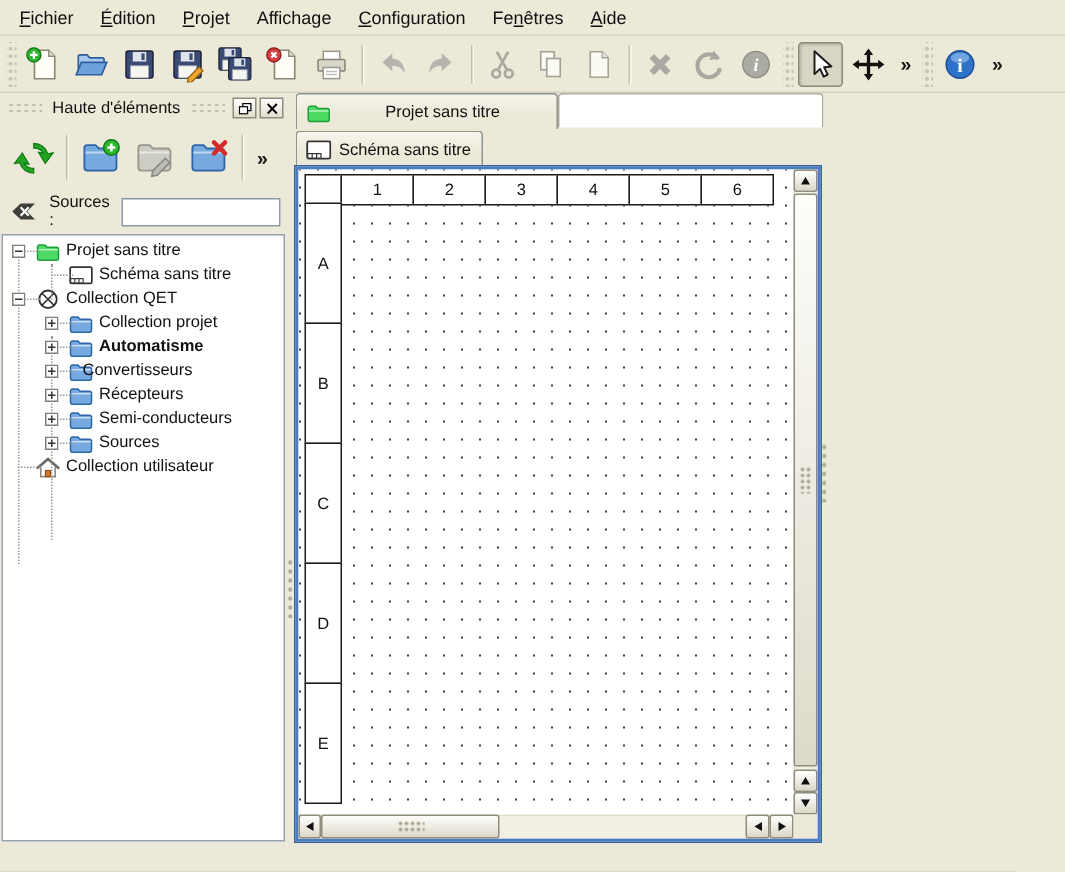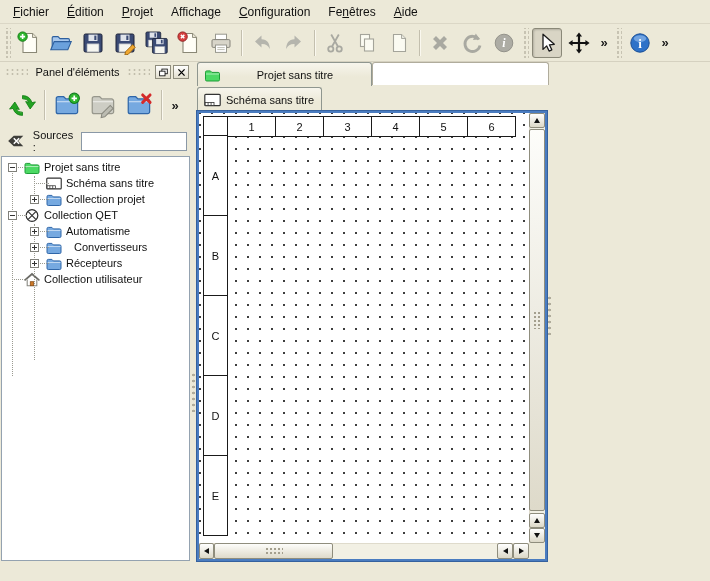--- a/index.html
+++ b/index.html
@@ -292,21 +292,21 @@
             <text x="12" y="17" font-size="13" font-family="Liberation Serif,serif" font-weight="bold" fill="#fff" text-anchor="middle">i</text>
           </svg>
         </span>
       </div>
       <div class="chev">»</div>
     </div>
 
   <div class="dock" style="left:0;top:62px;width:192px;height:500px;">
     <div class="dock-title">
       <div class="grip"></div>
-      <span class="ttl">Panel d'éléments</span>
+      <span class="ttl">Haute d'éléments</span>
       <div class="grip"></div>
       <div class="dockbtns">
         <div class="dockbtn">
             <svg viewBox="0 0 10 9">
               <rect x="3.2" y="0.7" width="6" height="5.2" fill="#fff" stroke="#000" stroke-width="0.9"></rect>
               <rect x="0.7" y="3" width="6" height="5.2" fill="#fff" stroke="#000" stroke-width="0.9"></rect>
             </svg>
           </div>
         <div class="dockbtn">
             <svg viewBox="0 0 10 9">
@@ -392,36 +392,20 @@
             <span class="nico" style="left: 44px;">
               <svg viewBox="0 0 17 13">
                 <rect x="0.8" y="0.8" width="15.4" height="11.4" rx="1" fill="#fff" stroke="#333" stroke-width="1.2"></rect>
                 <rect x="1.2" y="8.9" width="8.8" height="3" fill="#fff" stroke="#333" stroke-width="0.8"></rect>
                 <path d="M4.1 8.9 v3 M7.1 8.9 v3" stroke="#333" stroke-width="0.8"></path>
               </svg>
             </span>
             <span class="lbl" style="left: 64px;">Schéma sans titre</span>
           </div>
           <div class="trow">
-            <div class="hconn" style="left: 32px; width: 15px;"></div>
-            <span class="expander" style="left: 28px;">
-              <svg viewBox="0 0 9 9">
-                <rect x="0.5" y="0.5" width="8" height="8" fill="#fff" stroke="#80807a"></rect>
-                <path d="M2 4.5 h5 M4.5 2 v5" stroke="#333" stroke-width="1"></path>
-              </svg>
-            </span>
-            <span class="nico" style="left: 44px;">
-              <svg viewBox="0 0 16 14">
-                <path d="M1 4.2 a1.3 1.3 0 0 1 1.3-1.3 h3.6 l1.5 1.5 h6.3 A1.3 1.3 0 0 1 15 5.7 v6 a1.3 1.3 0 0 1 -1.3 1.3 H2.3 A1.3 1.3 0 0 1 1 11.7 z" fill="#76a9e0" stroke="#2f66a8" stroke-width="1"></path>
-                <path d="M1.5 6 h13" stroke="#ffffff" stroke-opacity="0.6" stroke-width="0.9"></path>
-              </svg>
-            </span>
-            <span class="lbl" style="left: 64px;">Collection projet</span>
-          </div>
-          <div class="trow">
             <div class="hconn" style="left: 10px; width: 15px;"></div>
             <span class="expander" style="left: 6px;">
               <svg viewBox="0 0 9 9">
                 <rect x="0.5" y="0.5" width="8" height="8" fill="#fff" stroke="#80807a"></rect>
                 <path d="M2 4.5 h5" stroke="#333" stroke-width="1"></path>
               </svg>
             </span>
             <span class="nico" style="left: 22px;">
               <svg viewBox="0 0 16 16">
                 <circle cx="8" cy="8" r="6.2" fill="#fff" stroke="#2e2e2e" stroke-width="1.3"></circle>
@@ -437,53 +421,101 @@
                 <rect x="0.5" y="0.5" width="8" height="8" fill="#fff" stroke="#80807a"></rect>
                 <path d="M2 4.5 h5 M4.5 2 v5" stroke="#333" stroke-width="1"></path>
               </svg>
             </span>
             <span class="nico" style="left: 44px;">
               <svg viewBox="0 0 16 14">
                 <path d="M1 4.2 a1.3 1.3 0 0 1 1.3-1.3 h3.6 l1.5 1.5 h6.3 A1.3 1.3 0 0 1 15 5.7 v6 a1.3 1.3 0 0 1 -1.3 1.3 H2.3 A1.3 1.3 0 0 1 1 11.7 z" fill="#76a9e0" stroke="#2f66a8" stroke-width="1"></path>
                 <path d="M1.5 6 h13" stroke="#ffffff" stroke-opacity="0.6" stroke-width="0.9"></path>
               </svg>
             </span>
-            <span class="lbl" style="left: 64px;">Automatisme</span>
+            <span class="lbl" style="left: 64px;">Collection projet</span>
           </div>
           <div class="trow">
             <div class="hconn" style="left: 32px; width: 15px;"></div>
             <span class="expander" style="left: 28px;">
               <svg viewBox="0 0 9 9">
                 <rect x="0.5" y="0.5" width="8" height="8" fill="#fff" stroke="#80807a"></rect>
                 <path d="M2 4.5 h5 M4.5 2 v5" stroke="#333" stroke-width="1"></path>
               </svg>
             </span>
             <span class="nico" style="left: 44px;">
               <svg viewBox="0 0 16 14">
                 <path d="M1 4.2 a1.3 1.3 0 0 1 1.3-1.3 h3.6 l1.5 1.5 h6.3 A1.3 1.3 0 0 1 15 5.7 v6 a1.3 1.3 0 0 1 -1.3 1.3 H2.3 A1.3 1.3 0 0 1 1 11.7 z" fill="#76a9e0" stroke="#2f66a8" stroke-width="1"></path>
                 <path d="M1.5 6 h13" stroke="#ffffff" stroke-opacity="0.6" stroke-width="0.9"></path>
               </svg>
             </span>
-            <span class="lbl" style="left: 72px;">Convertisseurs</span>
+            <span class="lbl" style="left: 64px; font-weight: bold;">Automatisme</span>
           </div>
           <div class="trow">
             <div class="hconn" style="left: 32px; width: 15px;"></div>
             <span class="expander" style="left: 28px;">
               <svg viewBox="0 0 9 9">
                 <rect x="0.5" y="0.5" width="8" height="8" fill="#fff" stroke="#80807a"></rect>
                 <path d="M2 4.5 h5 M4.5 2 v5" stroke="#333" stroke-width="1"></path>
               </svg>
             </span>
             <span class="nico" style="left: 44px;">
               <svg viewBox="0 0 16 14">
                 <path d="M1 4.2 a1.3 1.3 0 0 1 1.3-1.3 h3.6 l1.5 1.5 h6.3 A1.3 1.3 0 0 1 15 5.7 v6 a1.3 1.3 0 0 1 -1.3 1.3 H2.3 A1.3 1.3 0 0 1 1 11.7 z" fill="#76a9e0" stroke="#2f66a8" stroke-width="1"></path>
                 <path d="M1.5 6 h13" stroke="#ffffff" stroke-opacity="0.6" stroke-width="0.9"></path>
               </svg>
             </span>
+            <span class="lbl" style="left: 53px;">Convertisseurs</span>
+          </div>
+          <div class="trow">
+            <div class="hconn" style="left: 32px; width: 15px;"></div>
+            <span class="expander" style="left: 28px;">
+              <svg viewBox="0 0 9 9">
+                <rect x="0.5" y="0.5" width="8" height="8" fill="#fff" stroke="#80807a"></rect>
+                <path d="M2 4.5 h5 M4.5 2 v5" stroke="#333" stroke-width="1"></path>
+              </svg>
+            </span>
+            <span class="nico" style="left: 44px;">
+              <svg viewBox="0 0 16 14">
+                <path d="M1 4.2 a1.3 1.3 0 0 1 1.3-1.3 h3.6 l1.5 1.5 h6.3 A1.3 1.3 0 0 1 15 5.7 v6 a1.3 1.3 0 0 1 -1.3 1.3 H2.3 A1.3 1.3 0 0 1 1 11.7 z" fill="#76a9e0" stroke="#2f66a8" stroke-width="1"></path>
+                <path d="M1.5 6 h13" stroke="#ffffff" stroke-opacity="0.6" stroke-width="0.9"></path>
+              </svg>
+            </span>
             <span class="lbl" style="left: 64px;">Récepteurs</span>
+          </div>
+          <div class="trow">
+            <div class="hconn" style="left: 32px; width: 15px;"></div>
+            <span class="expander" style="left: 28px;">
+              <svg viewBox="0 0 9 9">
+                <rect x="0.5" y="0.5" width="8" height="8" fill="#fff" stroke="#80807a"></rect>
+                <path d="M2 4.5 h5 M4.5 2 v5" stroke="#333" stroke-width="1"></path>
+              </svg>
+            </span>
+            <span class="nico" style="left: 44px;">
+              <svg viewBox="0 0 16 14">
+                <path d="M1 4.2 a1.3 1.3 0 0 1 1.3-1.3 h3.6 l1.5 1.5 h6.3 A1.3 1.3 0 0 1 15 5.7 v6 a1.3 1.3 0 0 1 -1.3 1.3 H2.3 A1.3 1.3 0 0 1 1 11.7 z" fill="#76a9e0" stroke="#2f66a8" stroke-width="1"></path>
+                <path d="M1.5 6 h13" stroke="#ffffff" stroke-opacity="0.6" stroke-width="0.9"></path>
+              </svg>
+            </span>
+            <span class="lbl" style="left: 64px;">Semi-conducteurs</span>
+          </div>
+          <div class="trow">
+            <div class="hconn" style="left: 32px; width: 15px;"></div>
+            <span class="expander" style="left: 28px;">
+              <svg viewBox="0 0 9 9">
+                <rect x="0.5" y="0.5" width="8" height="8" fill="#fff" stroke="#80807a"></rect>
+                <path d="M2 4.5 h5 M4.5 2 v5" stroke="#333" stroke-width="1"></path>
+              </svg>
+            </span>
+            <span class="nico" style="left: 44px;">
+              <svg viewBox="0 0 16 14">
+                <path d="M1 4.2 a1.3 1.3 0 0 1 1.3-1.3 h3.6 l1.5 1.5 h6.3 A1.3 1.3 0 0 1 15 5.7 v6 a1.3 1.3 0 0 1 -1.3 1.3 H2.3 A1.3 1.3 0 0 1 1 11.7 z" fill="#76a9e0" stroke="#2f66a8" stroke-width="1"></path>
+                <path d="M1.5 6 h13" stroke="#ffffff" stroke-opacity="0.6" stroke-width="0.9"></path>
+              </svg>
+            </span>
+            <span class="lbl" style="left: 64px;">Sources</span>
           </div>
           <div class="trow">
             <div class="hconn" style="left: 10px; width: 15px;"></div>
             <span class="nico" style="left: 22px;">
               <svg viewBox="0 0 16 14">
                 <path d="M1.2 7.4 L8 1.5 L14.8 7.4" fill="none" stroke="#6b6b66" stroke-width="1.8" stroke-linecap="round"></path>
                 <path d="M3.2 7 v6.2 h9.6 V7" fill="#fff" stroke="#8a8a84" stroke-width="1.1"></path>
                 <rect x="6.3" y="9.2" width="3.4" height="4" fill="#cf7a28" stroke="#8a4f16" stroke-width="0.8"></rect>
               </svg>
             </span>

